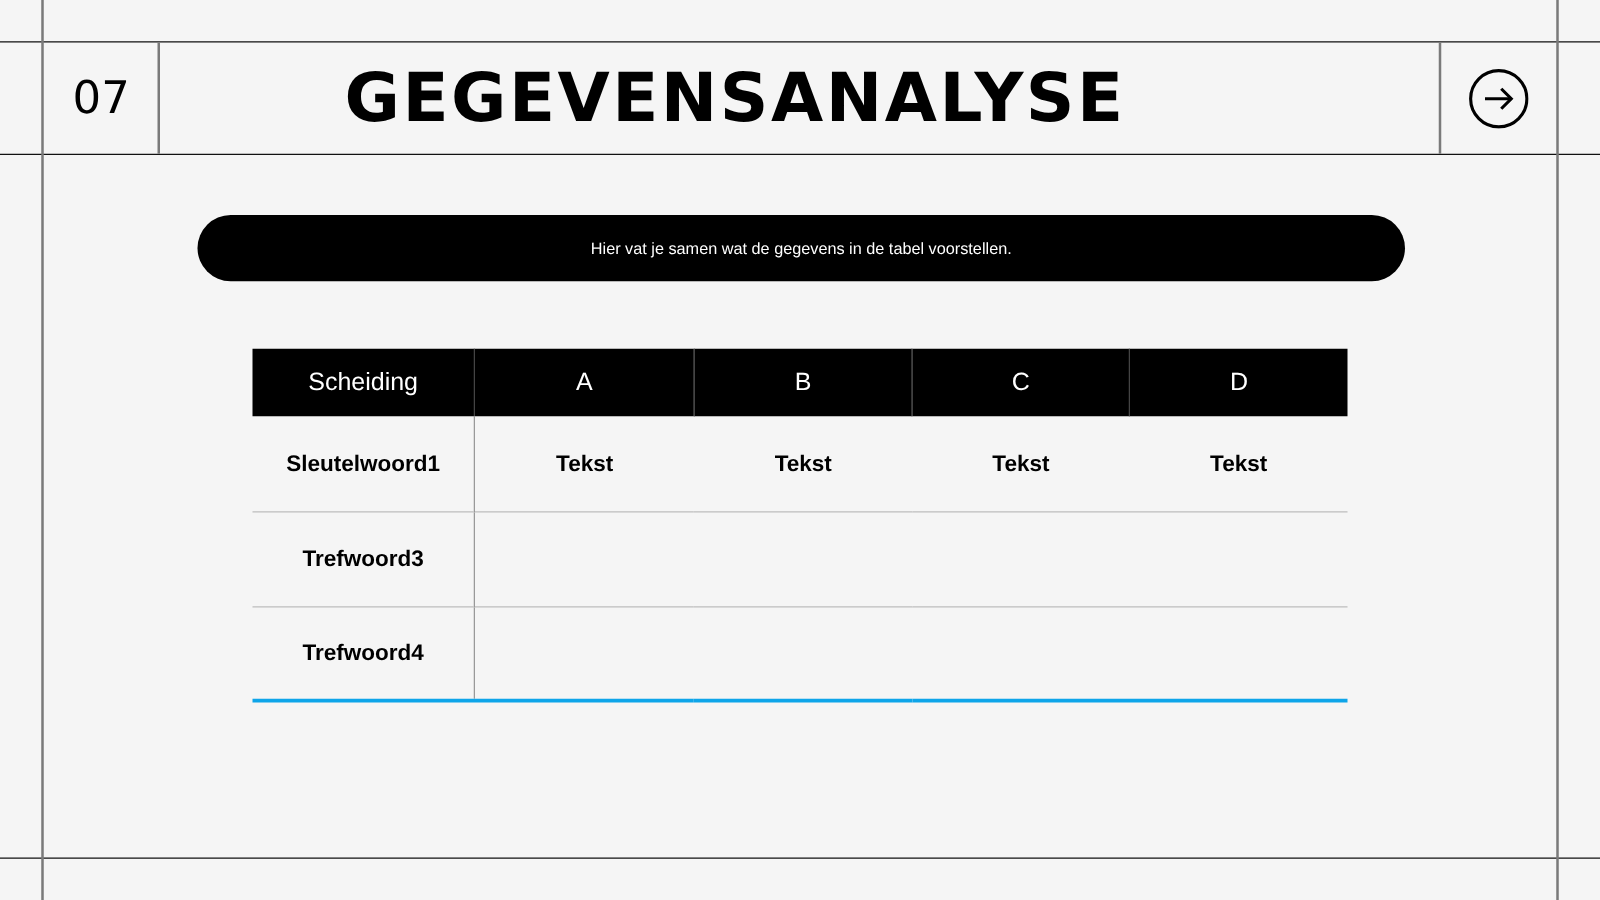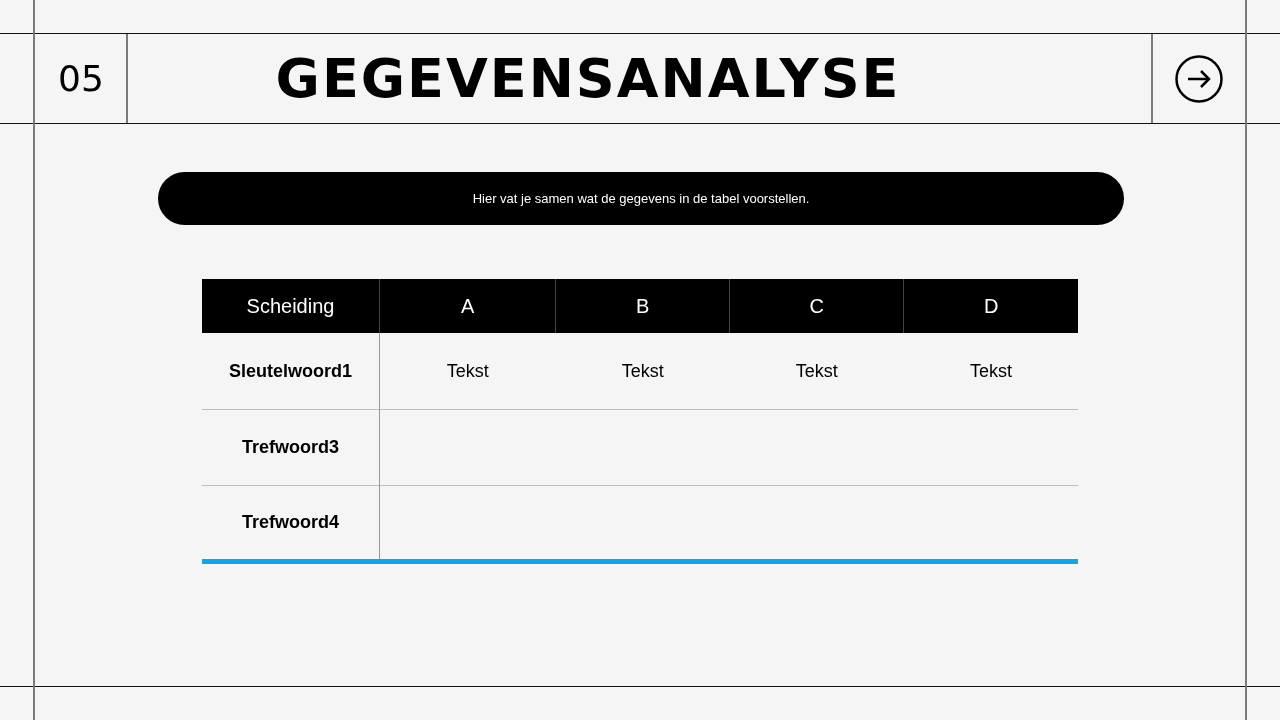--- a/index.html
+++ b/index.html
@@ -11,38 +11,38 @@
   .num { position:absolute; left:36px; top:34px; width:90px; height:89px; display:flex; align-items:center; justify-content:center;
          font-size:36px; font-family:"DejaVu Sans", sans-serif; }
   .title { position:absolute; left:128px; top:34px; width:920px; height:89px; display:flex; align-items:center; justify-content:center;
            font-size:54px; font-weight:bold; letter-spacing:2px; font-family:"DejaVu Sans", sans-serif; }
   .arrow { position:absolute; left:1175px; top:55px; width:48px; height:48px; cursor:pointer; }
   .pill { position:absolute; left:158px; top:172px; width:966px; height:53px; background:#000; border-radius:27px;
           color:#fff; display:flex; align-items:center; justify-content:center; font-size:13px; }
   table { position:absolute; left:202px; top:279px; width:876px; border-collapse:collapse; font-size:18px; }
   th { background:#000; color:#fff; font-weight:normal; height:52px; font-size:20px; border-left:1px solid #444; }
   th:first-child { border-left:none; width:175px; }
-  td { text-align:center; border-top:1.5px solid #bdbdbd; }
+  td { text-align:center; border-top:1.5px solid #bdbdbd;font-weight:bold; }
   td.key { font-weight:bold; border-right:1px solid #999;margin-top:27px; }
   tr.r1 td { height:74px; border-top:none; }
   tr.r2 td { height:71px; } tr.r3 td { height:73px; } tr.r4 td { height:71px; }
-  tbody tr:last-child td { border-bottom:5px solid #0ea5e9; }
+  tbody tr:last-child td { border-bottom:3px solid #0ea5e9; }
 </style>
 </head>
 <body>
 
 <div class="hline" style="top:33px"></div>
 <div class="hline" style="top:123px"></div>
 <div class="hline" style="top:686px"></div>
 <div class="vline" style="left:33px"></div>
 <div class="vline" style="left:1245px"></div>
 <div class="vshort" style="left:126px"></div>
 <div class="vshort" style="left:1151px"></div>
 
-<div class="num">05</div>
+<div class="num">07</div>
 <div class="title">GEGEVENSANALYSE</div>
 <div class="arrow">
   <svg width="48" height="48" viewBox="0 0 48 48">
     <circle cx="24" cy="24" r="22.5" fill="none" stroke="#000" stroke-width="2.5"></circle>
     <line x1="13" y1="24" x2="34" y2="24" stroke="#000" stroke-width="2.5"></line>
     <polyline points="26,16 34,24 26,32" fill="none" stroke="#000" stroke-width="2.5"></polyline>
   </svg>
 </div>
 
 <div class="pill">Hier vat je samen wat de gegevens in de tabel voorstellen.</div>

